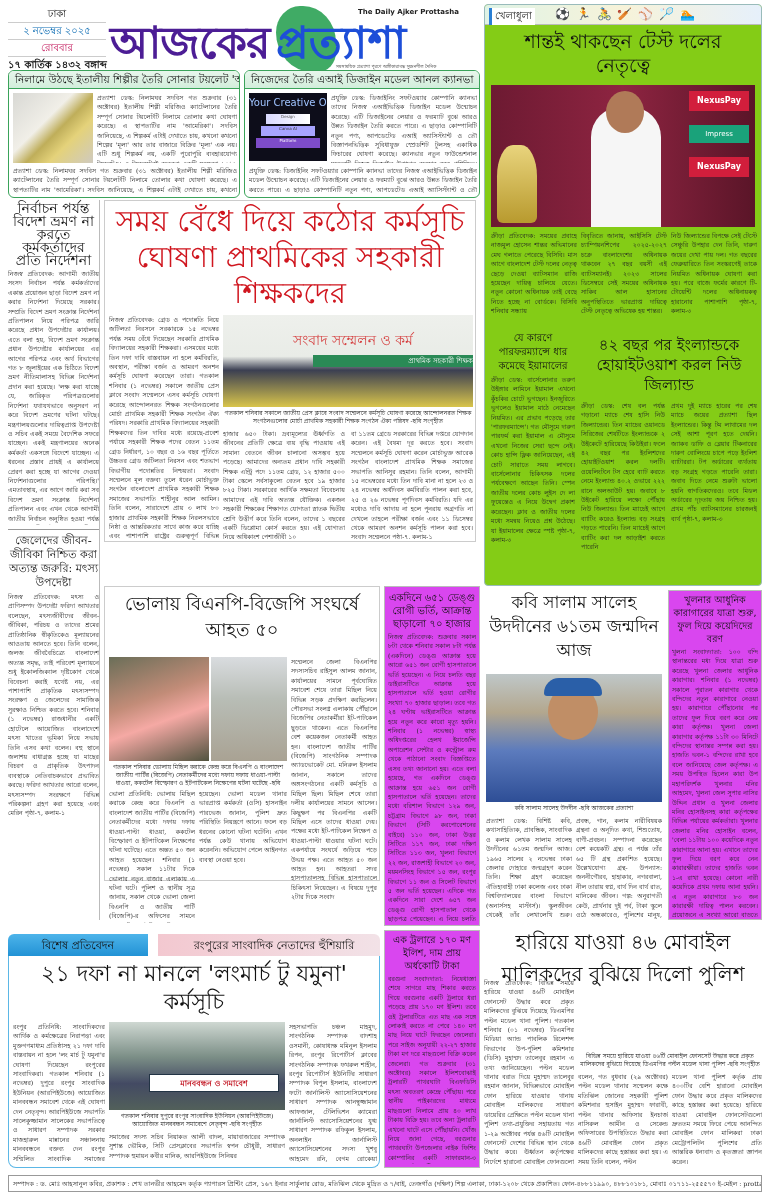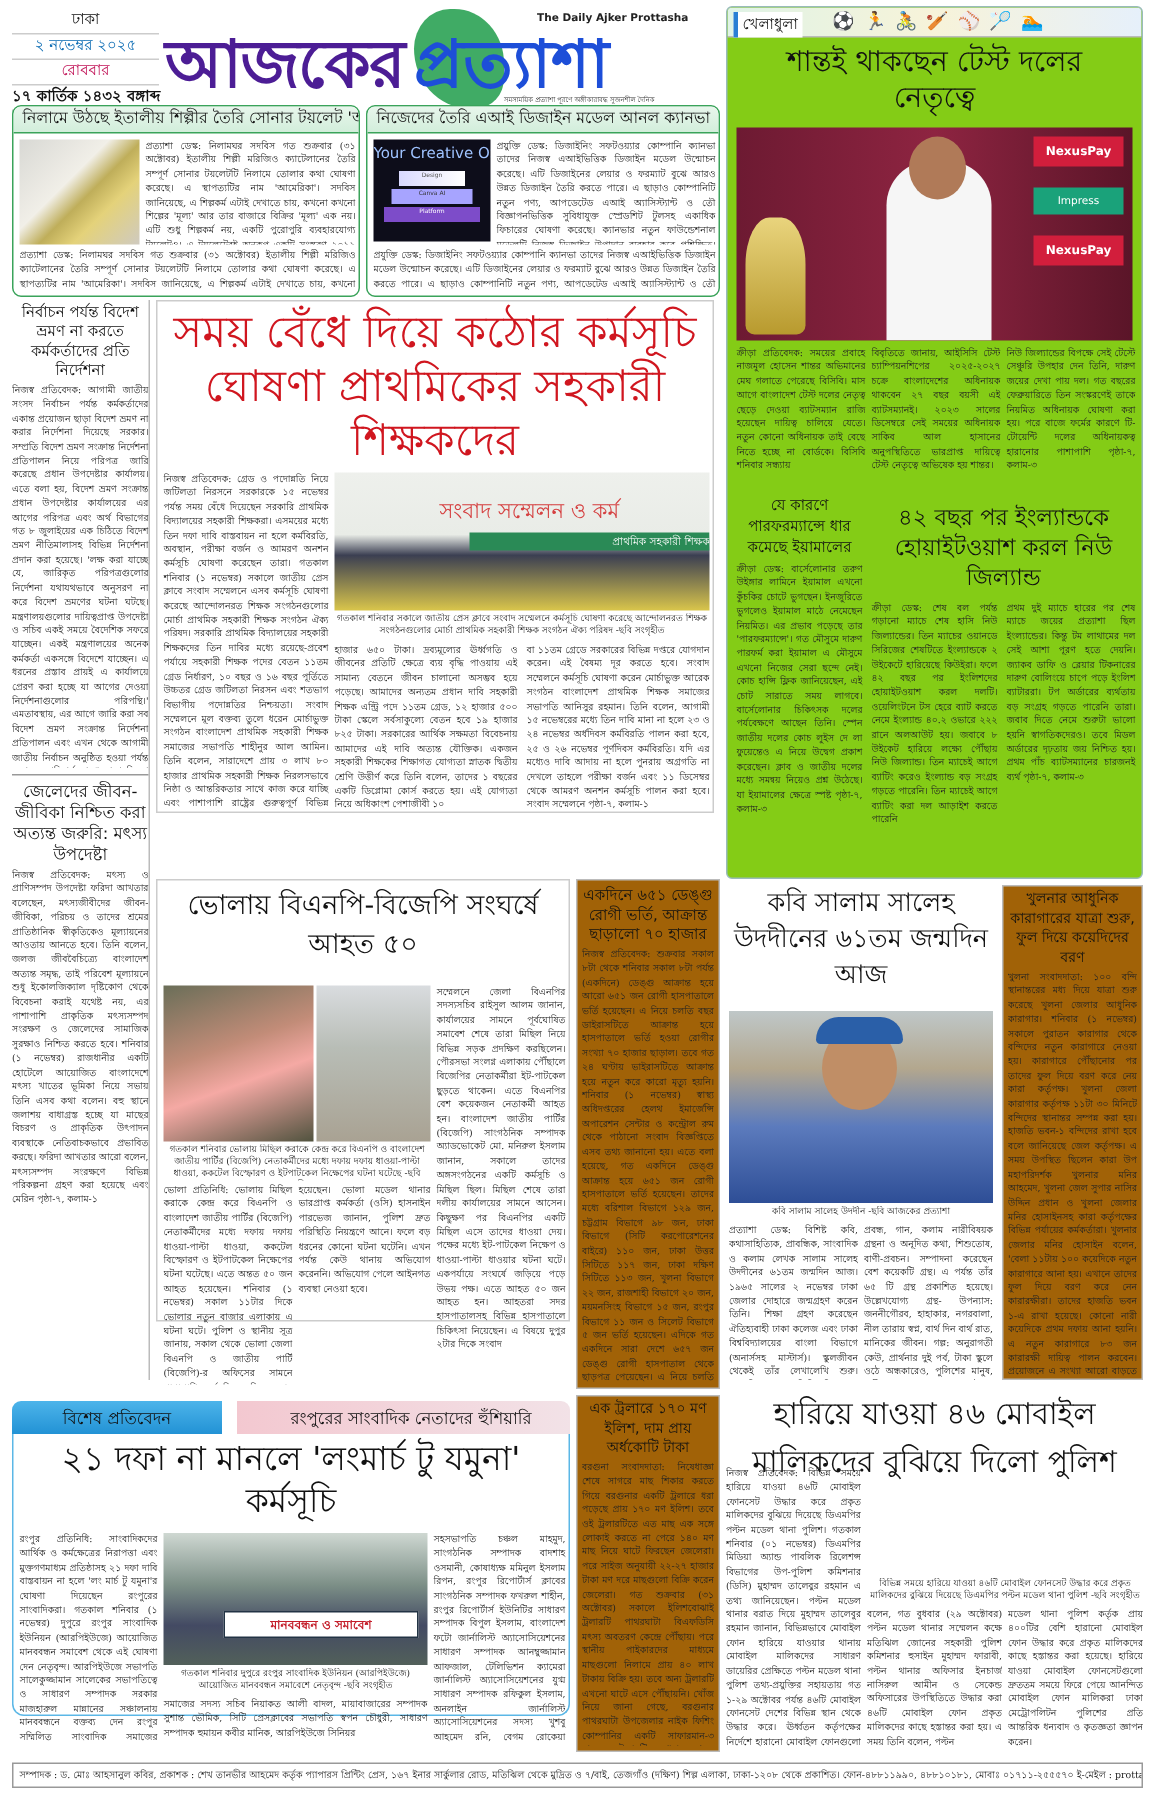--- a/index.html
+++ b/index.html
@@ -29,22 +29,22 @@
   .gbox-head { background: linear-gradient(#e8f6ec, #d2eedb); border-bottom: 1px solid #3aa35a; font-size: 10.5px; line-height: 17px; padding-left: 6px; white-space: nowrap; color: #111; }
   
   .sports { left: 484px; top: 4px; width: 278px; height: 582px; border: 1.5px solid #9bb; border-radius: 4px; background: #84cc16; overflow: hidden; }
   .sports-band { height: 20px; background: linear-gradient(90deg, #dff3e6, #f7f3d9, #e6f0fb); border-bottom: 1px solid #bbb; position: relative; }
   .sports-label { position: absolute; left: 4px; top: 3px; font-size: 10px; color: #111; background: #fff; padding: 0 3px; border-left: 3px solid #2a7fd4; }
   .sports-glyphs { position: absolute; left: 70px; top: 2px; font-size: 12px; letter-spacing: 6px; color: #e76a6a; white-space: nowrap; }
   .red-hl { font-family: "DejaVu Sans", sans-serif; color: #d0161f; text-align: center; }
   .special-bar { left: 8px; top: 934px; width: 372px; height: 24px; border-radius: 6px 6px 0 0; overflow: hidden; }
   .special-left { position: absolute; left: 0; top: 0; width: 140px; height: 24px; background: linear-gradient(#4db4ea, #1e8fd3); color: #111; font-size: 11px; text-align: center; line-height: 24px; }
   .special-right { position: absolute; left: 150px; top: 0; width: 232px; height: 24px; background: linear-gradient(90deg, #f3c8d0, #f2e3e8); color: #111; font-size: 11px; text-align: center; line-height: 24px; }
-  .special-box { left: 8px; top: 956px; width: 372px; height: 188px; border: 1.5px solid #5bb7e6; border-top: none; border-radius: 0 0 8px 8px; background: #fff; }
-  .side-box { border: 1px solid #bbb; background: #a16207; }
+  .special-box { left: 8px; top: 956px; width: 372px; height: 212px; border: 1.5px solid #5bb7e6; border-top: none; border-radius: 0 0 8px 8px; background: #fff; }
+  .side-box { border: 1px solid #bbb; background: #d946ef; }
   .footer { left: 8px; top: 1175px; width: 754px; height: 17px; border: 1px solid #999; font-size: 6.3px; line-height: 15px; white-space: nowrap; overflow: hidden; padding-left: 4px; color: #222; font-family: "DejaVu Serif", serif; }
 </style>
 </head>
 <body>
 
 <div class="abs date-box">
   <div class="date-line date-city">ঢাকা</div>
   <div class="date-line date-en">২ নভেম্বর ২০২৫</div>
   <div class="date-line date-day">রোববার</div>
   <div class="date-line date-bn">১৭ কার্তিক ১৪৩২ বঙ্গাব্দ</div>
@@ -70,21 +70,21 @@
     <div style="color:#9fc3ff;font-size:10px;text-align:right;margin-top:4px;white-space:nowrap;">Your Creative OS</div>
     <div style="margin:6px auto 0;width:44px;height:10px;background:linear-gradient(90deg,#d9d9ff,#ffffff);font-size:4px;text-align:center;color:#555;">Design</div>
     <div style="margin:2px auto 0;width:54px;height:10px;background:#a7a4ff;font-size:4px;text-align:center;color:#333;">Canva AI</div>
     <div style="margin:2px auto 0;width:64px;height:10px;background:#7d4cc9;font-size:4px;text-align:center;color:#fff;">Platform</div>
   </div>
   <div class="abs body-text" style="left:86px;top:22px;width:146px;height:70px;">প্রযুক্তি ডেস্ক: ডিজাইনিং সফটওয়্যার কোম্পানি ক্যানভা তাদের নিজস্ব এআইভিত্তিক ডিজাইন মডেল উন্মোচন করেছে। এটি ডিজাইনের লেয়ার ও ফরম্যাট বুঝে আরও উন্নত ডিজাইন তৈরি করতে পারে। এ ছাড়াও কোম্পানিটি নতুন পণ্য, আপডেটেড এআই অ্যাসিস্ট্যান্ট ও তৌ বিজ্ঞাপনভিত্তিক সুবিধাযুক্ত স্প্রেডশিট টুলসহ একাধিক ফিচারের ঘোষণা করেছে। ক্যানভার নতুন ফাউন্ডেশনাল মডেলটি নিজস্ব ডিজাইন উপাদান ব্যবহার করে প্রশিক্ষিত। এটি শুধু সাধারণ ইমেজ নয় বরং এডিটেবল লেয়ার ও অবজেক্টসহ ডিজাইন তৈরি করে। ফলে ব্যবহারকারীরা পৃষ্ঠা-৭, কলাম-১</div>
   <div class="abs body-text" style="left:4px;top:95px;width:228px;height:28px;">প্রযুক্তি ডেস্ক: ডিজাইনিং সফটওয়্যার কোম্পানি ক্যানভা তাদের নিজস্ব এআইভিত্তিক ডিজাইন মডেল উন্মোচন করেছে। এটি ডিজাইনের লেয়ার ও ফরম্যাট বুঝে আরও উন্নত ডিজাইন তৈরি করতে পারে। এ ছাড়াও কোম্পানিটি নতুন পণ্য, আপডেটেড এআই অ্যাসিস্ট্যান্ট ও তৌ বিজ্ঞাপনভিত্তিক সুবিধাযুক্ত স্প্রেডশিট টুলসহ একাধিক ফিচারের ঘোষণা করেছে। ক্যানভার নতুন ফাউন্ডেশনাল মডেলটি নিজস্ব ডিজাইন উপাদান ব্যবহার করে প্রশিক্ষিত। এটি শুধু সাধারণ ইমেজ নয় বরং এডিটেবল লেয়ার ও অবজেক্টসহ ডিজাইন তৈরি করে। ফলে ব্যবহারকারীরা পৃষ্ঠা-৭, কলাম-১</div>
 </div>
 
 <div class="abs" style="left:8px;top:200px;width:92px;height:720px;border-right:1px solid #bbb;">
-  <div class="hl-black" style="font-size:10px;line-height:13px;margin-top:2px;">নির্বাচন পর্যন্ত বিদেশ ভ্রমণ না করতে কর্মকর্তাদের প্রতি নির্দেশনা</div>
+  <div class="hl-black" style="font-size:14px;line-height:13px;margin-top:2px;">নির্বাচন পর্যন্ত বিদেশ ভ্রমণ না করতে কর্মকর্তাদের প্রতি নির্দেশনা</div>
   <div class="body-text" style="height:256px;margin-top:2px;">নিজস্ব প্রতিবেদক: আগামী জাতীয় সংসদ নির্বাচন পর্যন্ত কর্মকর্তাদের একান্ত প্রয়োজন ছাড়া বিদেশ ভ্রমণ না করার নির্দেশনা দিয়েছে সরকার। সম্প্রতি বিদেশ ভ্রমণ সংক্রান্ত নির্দেশনা প্রতিপালন নিয়ে পরিপত্র জারি করেছে প্রধান উপদেষ্টার কার্যালয়। এতে বলা হয়, বিদেশ ভ্রমণ সংক্রান্ত প্রধান উপদেষ্টার কার্যালয়ের এর আগের পরিপত্র এবং অর্থ বিভাগের গত ৮ জুলাইয়ের এক চিঠিতে বিদেশ ভ্রমণ নীতিমালাসহ বিভিন্ন নির্দেশনা প্রদান করা হয়েছে। 'লক্ষ করা যাচ্ছে যে, জারিকৃত পরিপত্রগুলোর নির্দেশনা যথাযথভাবে অনুসরণ না করে বিদেশ ভ্রমণের ঘটনা ঘটছে। মন্ত্রণালয়গুলোর দায়িত্বপ্রাপ্ত উপদেষ্টা ও সচিব একই সময়ে বৈদেশিক সফরে যাচ্ছেন। একই মন্ত্রণালয়ের অনেক কর্মকর্তা একসঙ্গে বিদেশে যাচ্ছেন। এ ধরনের প্রস্তাব প্রায়ই এ কার্যালয়ে প্রেরণ করা হচ্ছে যা আগের দেওয়া নির্দেশনাগুলোর পরিপন্থি।' এমতাবস্থায়, এর আগে জারি করা সব বিদেশ ভ্রমণ সংক্রান্ত নির্দেশনা প্রতিপালন এবং এখন থেকে আগামী জাতীয় নির্বাচন অনুষ্ঠিত হওয়া পর্যন্ত একান্ত অপরিহার্য কারণ ছাড়া বিদেশ ভ্রমণ পরিহার করার নির্দেশনা দেওয়া হয় নতুন পরিপত্রে। এ পরিপত্রের কপি সব মন্ত্রণালয় ও বিভাগের সচিব ছাড়াও মন্ত্রিপরিষদ সচিব, সব উপদেষ্টার একান্ত সচিবের কাছে পাঠানো হয়েছে।</div>
   <div class="rule" style="height:1px;margin:4px 0;"></div>
   <div class="hl-black" style="font-size:11px;line-height:14px;">জেলেদের জীবন-জীবিকা নিশ্চিত করা অত্যন্ত জরুরি: মৎস্য উপদেষ্টা</div>
   <div class="body-text" style="height:356px;margin-top:2px;">নিজস্ব প্রতিবেদক: মৎস্য ও প্রাণিসম্পদ উপদেষ্টা ফরিদা আখতার বলেছেন, মৎস্যজীবীদের জীবন-জীবিকা, পরিচয় ও তাদের শ্রমের প্রাতিষ্ঠানিক স্বীকৃতিকেও মূল্যায়নের আওতায় আনতে হবে। তিনি বলেন, জলজ জীববৈচিত্র্যে বাংলাদেশ অত্যন্ত সমৃদ্ধ, তাই পরিবেশ মূল্যায়নে শুধু ইকোলজিক্যাল দৃষ্টিকোণ থেকে বিবেচনা করাই যথেষ্ট নয়, এর পাশাপাশি প্রাকৃতিক মৎস্যসম্পদ সংরক্ষণ ও জেলেদের সামাজিক সুরক্ষাও নিশ্চিত করতে হবে। শনিবার (১ নভেম্বর) রাজধানীর একটি হোটেলে আয়োজিত বাংলাদেশে মৎস্য খাতের ভূমিকা নিয়ে সভায় তিনি এসব কথা বলেন। বহু স্থানে জলাশয় বাধাগ্রস্ত হচ্ছে যা মাছের বিচরণ ও প্রাকৃতিক উৎপাদন ব্যবস্থাকে নেতিবাচকভাবে প্রভাবিত করছে। ফরিদা আখতার আরো বলেন, মৎস্যসম্পদ সংরক্ষণে বিভিন্ন পরিকল্পনা গ্রহণ করা হয়েছে এবং মেরিন পৃষ্ঠা-৭, কলাম-১</div>
 </div>
 
 <div class="abs" style="left:104px;top:200px;width:372px;height:342px;border:1px solid #ccc;">
   <div class="red-hl" style="font-size:29px;line-height:36px;margin-top:2px;padding:0 8px;">সময় বেঁধে দিয়ে কঠোর কর্মসূচি ঘোষণা প্রাথমিকের সহকারী শিক্ষকদের</div>
   <div class="abs body-text" style="left:4px;top:114px;width:110px;height:226px;">নিজস্ব প্রতিবেদক: গ্রেড ও পদোন্নতি নিয়ে জটিলতা নিরসনে সরকারকে ১৫ নভেম্বর পর্যন্ত সময় বেঁধে দিয়েছেন সরকারি প্রাথমিক বিদ্যালয়ের সহকারী শিক্ষকরা। এসময়ের মধ্যে তিন দফা দাবি বাস্তবায়ন না হলে কর্মবিরতি, অবস্থান, পরীক্ষা বর্জন ও আমরণ অনশন কর্মসূচি ঘোষণা করেছেন তারা। গতকাল শনিবার (১ নভেম্বর) সকালে জাতীয় প্রেস ক্লাবে সংবাদ সম্মেলনে এসব কর্মসূচি ঘোষণা করেছে আন্দোলনরত শিক্ষক সংগঠনগুলোর মোর্চা প্রাথমিক সহকারী শিক্ষক সংগঠন ঐক্য পরিষদ। সরকারি প্রাথমিক বিদ্যালয়ের সহকারী শিক্ষকদের তিন দাবির মধ্যে রয়েছে-প্রবেশ পর্যায়ে সহকারী শিক্ষক পদের বেতন ১১তম গ্রেড নির্ধারণ, ১০ বছর ও ১৬ বছর পূর্তিতে উচ্চতর গ্রেড জটিলতা নিরসন এবং শতভাগ বিভাগীয় পদোন্নতির নিশ্চয়তা। সংবাদ সম্মেলনে মূল বক্তব্য তুলে ধরেন মোর্চাভুক্ত সংগঠন বাংলাদেশ প্রাথমিক সহকারী শিক্ষক সমাজের সভাপতি শাহীনুর আল আমিন। তিনি বলেন, সারাদেশে প্রায় ৩ লাখ ৮০ হাজার প্রাথমিক সহকারী শিক্ষক নিরলসভাবে নিষ্ঠা ও আন্তরিকতার সাথে কাজ করে যাচ্ছি এবং পাশাপাশি রাষ্ট্রের গুরুত্বপূর্ণ বিভিন্ন দায়িত্ব সফলতার সাথে পালন করি। কিন্তু অত্যন্ত দুঃখের বিষয় হলো প্রাথমিক বিদ্যালয়ের সহকারী শিক্ষকদের মর্যাদা ও আর্থিক নিরাপত্তার বিষয়টি কখনও সঠিকভাবে বিবেচিত হয়নি। শিক্ষার সামাজিক, অর্থনৈতিক মান উন্নয়ন ছাড়া শিক্ষার উন্নয়ন সম্ভব নয়। আল আমিন বলেন, আপনারা শুনে অবাক হবেন, একজন সহকারী শিক্ষকের বেতন স্কেল ১৩তম গ্রেড ১১ হাজার টাকা। সর্বসাকুল্যে একজন শিক্ষক বেতন পান ১৭</div>
   <div class="abs photo" style="left:118px;top:114px;width:250px;height:92px;background:linear-gradient(180deg,#eef0ec 0%,#e9ece7 45%,#3b3f52 60%,#d9c54b 100%);">

